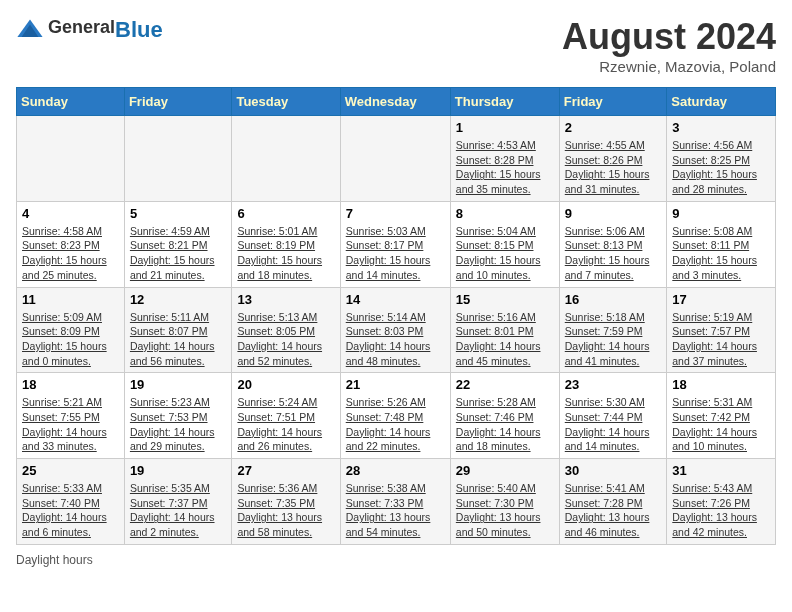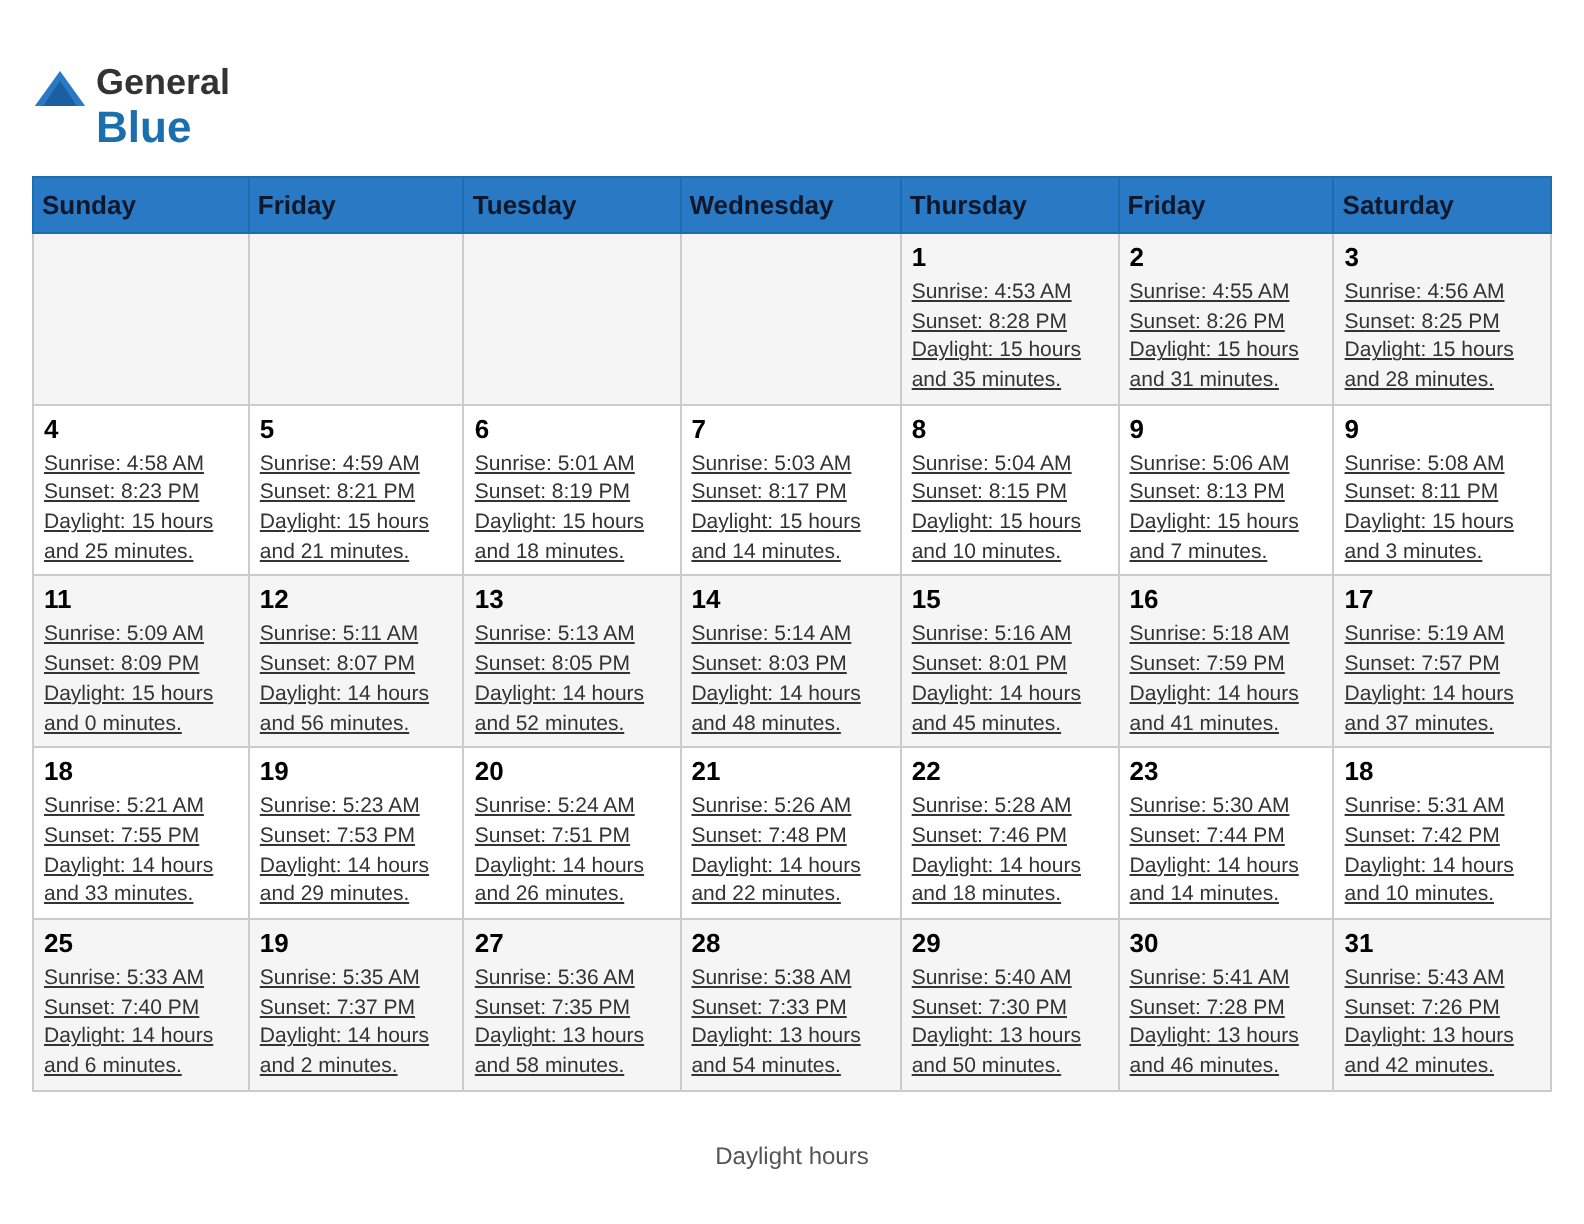--- a/index.html
+++ b/index.html
@@ -16,23 +16,22 @@
       align-items: flex-start;
       margin-bottom: 12px;
     }
     .logo {
       display: flex;
       align-items: center;
       gap: 4px;
     }
     .logo-text {
       display: flex;
-      flex-direction: column;
+      flex-direction: row;
       line-height: 1.1;
-      margin-top: 16px;
     }
     .logo-general {
       font-size: 18px;
       font-weight: bold;
       color: #333;
     }
     .logo-blue {
       font-size: 22px;
       font-weight: bold;
       color: #1a6faf;
@@ -53,21 +52,21 @@
       font-size: 15px;
       color: #555;
     }
     table {
       width: 100%;
       border-collapse: collapse;
       font-size: 11px;
     }
     thead th {
       background-color: #2979c4;
-      color: #0f172a;
+      color: #fef9c3;
       padding: 6px 4px;
       text-align: left;
       font-size: 13px;
       font-weight: bold;
       border: 1px solid #1a6faf;
     }
     tbody td {
       border: 1px solid #ccc;
       padding: 4px 5px;
       vertical-align: top;
@@ -93,40 +92,43 @@
       line-height: 1.4;
       text-decoration: underline;
     }
     .empty-cell {
       background: #fff !important;
     }
     tbody tr:nth-child(odd) .empty-cell {
       background: #f5f5f5 !important;
     }
     .footer-note {
-      margin-top: 25px;
+      margin-top: 8px;
       font-size: 12px;
       color: #555;
-      text-align: center;
     }
   </style>
 </head>
 <body>
 
 <div class="header">
   <div class="logo">
     <svg class="logo-icon" viewBox="0 0 40 40">
       <polygon points="20,5 38,30 2,30" fill="#2979c4"></polygon>
       <polygon points="20,12 32,30 8,30" fill="#1a5fa0"></polygon>
     </svg>
     <div class="logo-text">
       <span class="logo-general">General</span>
       <span class="logo-blue">Blue</span>
     </div>
   </div>
+  <div class="title-section">
+    <div class="month-title">August 2024</div>
+    <div class="location">Rzewnie, Mazovia, Poland</div>
+  </div>
 </div>
 
 <table>
   <thead>
     <tr>
     <th>Sunday</th>
         <th>Friday</th>
         <th>Tuesday</th>
         <th>Wednesday</th>
         <th>Thursday</th>

